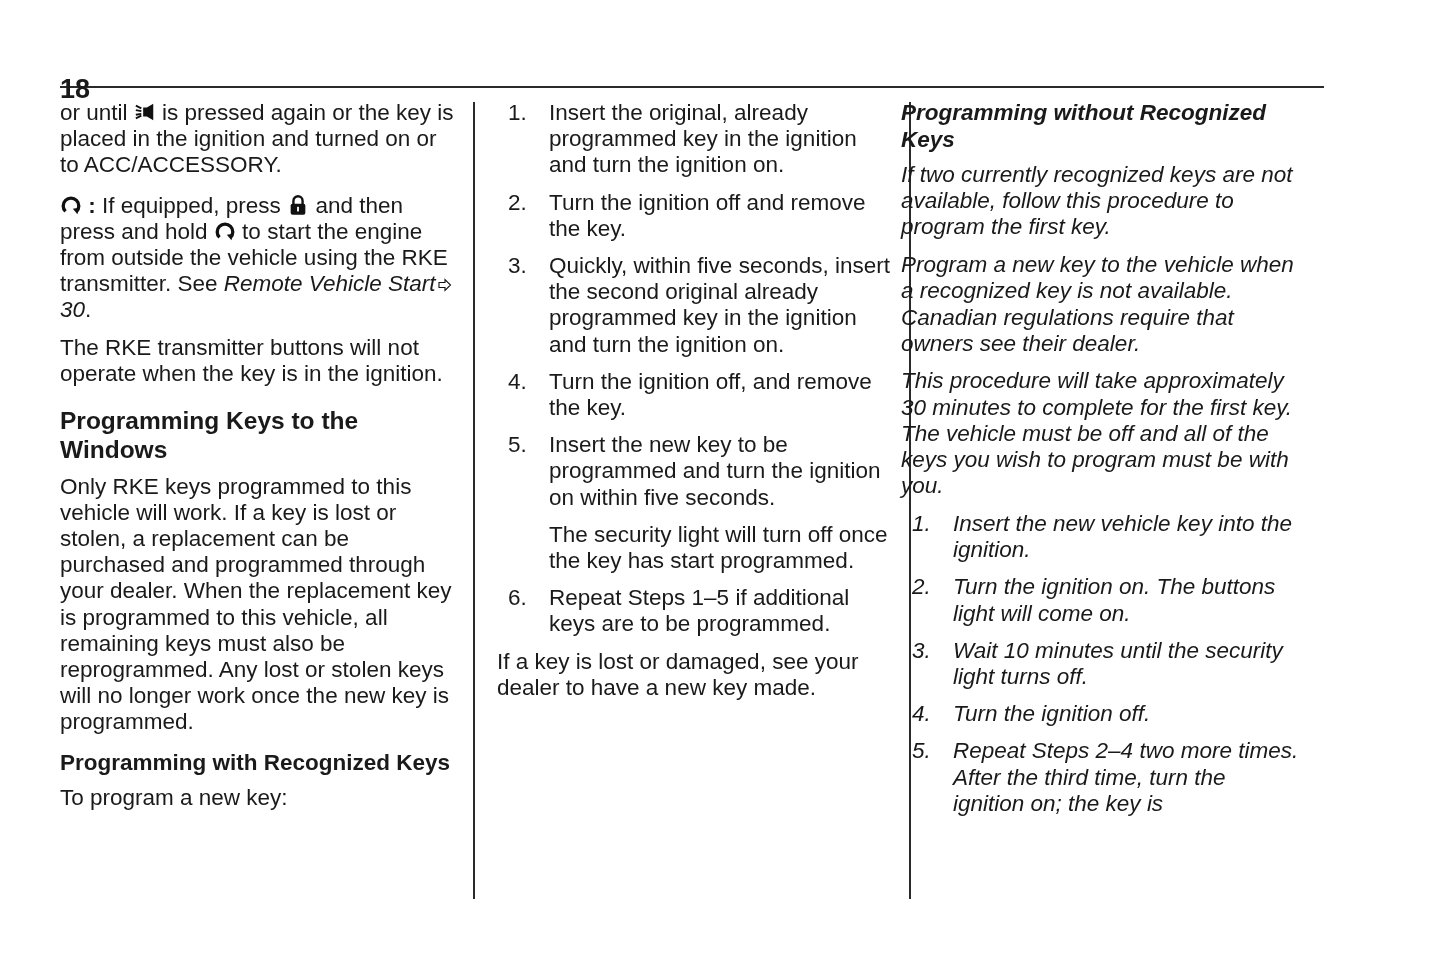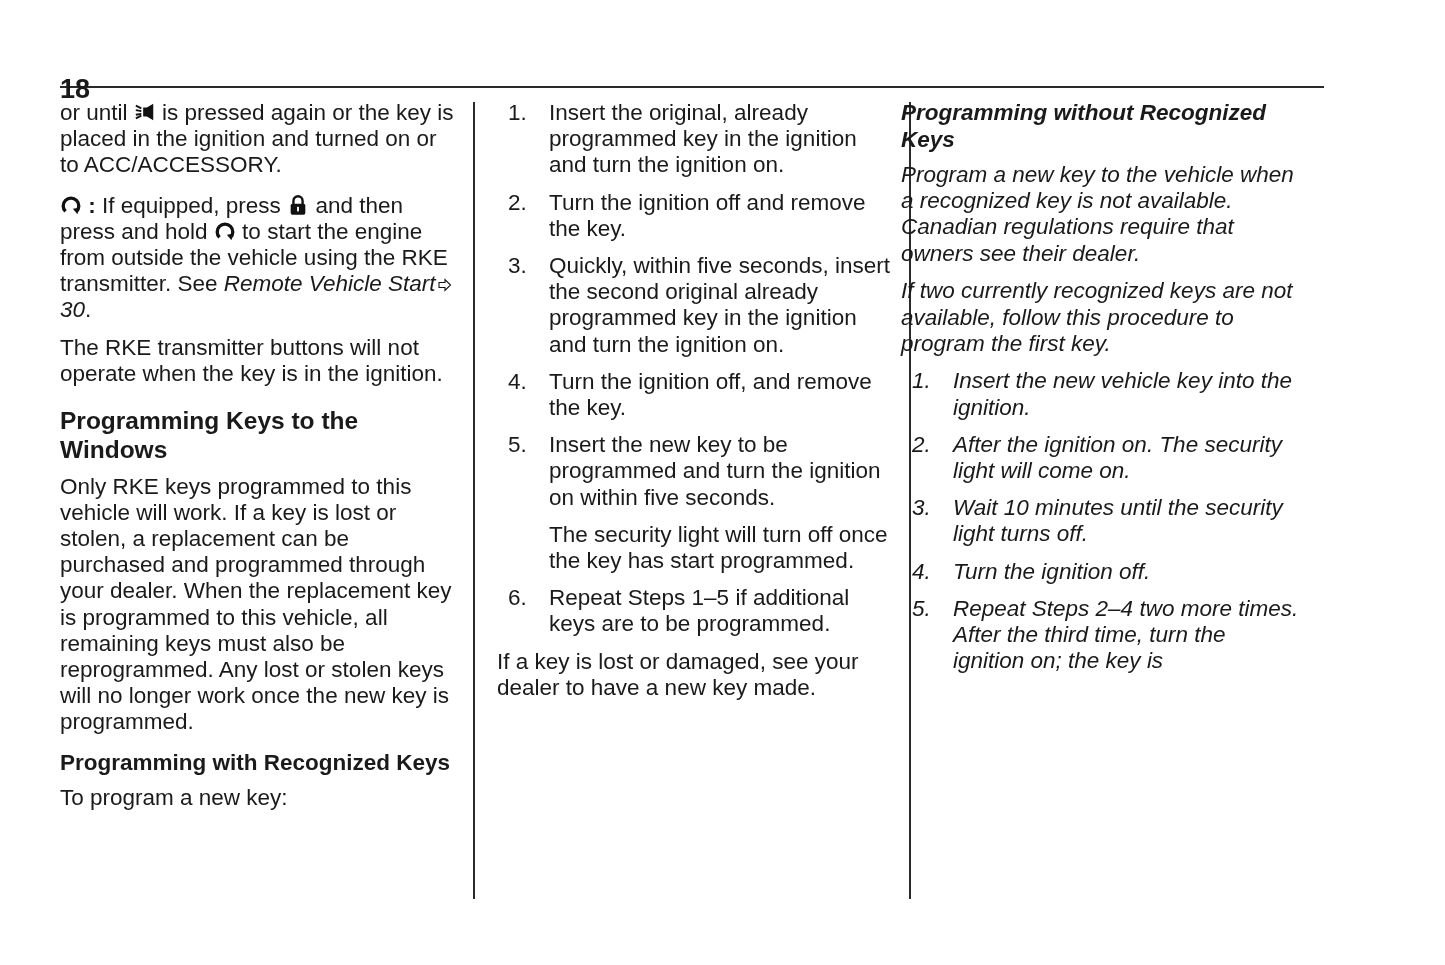--- a/index.html
+++ b/index.html
@@ -170,22 +170,23 @@
   </ol>
   <p class="note">The security light will turn off once the key has start programmed.</p>
   <ol class="steps">
     <li><span class="num">6.</span><span>Repeat Steps 1–5 if additional keys are to be programmed.</span></li>
   </ol>
   <p>If a key is lost or damaged, see your dealer to have a new key made.</p>
 </div>
 
 <div class="column col3">
   <div class="h3">Programming without Recognized Keys</div>
+  <p>If two currently recognized keys are not available, follow this procedure to program the first key.</p>
   <p>Program a new key to the vehicle when a recognized key is not available. Canadian regulations require that owners see their dealer.</p>
-  <p>If two currently recognized keys are not available, follow this procedure to program the first key.</p>
+  <p>This procedure will take approximately 30 minutes to complete for the first key. The vehicle must be off and all of the keys you wish to program must be with you.</p>
   <ol class="steps">
     <li><span class="num">1.</span><span>Insert the new vehicle key into the ignition.</span></li>
-    <li><span class="num">2.</span><span>After the ignition on. The security light will come on.</span></li>
+    <li><span class="num">2.</span><span>Turn the ignition on. The buttons light will come on.</span></li>
     <li><span class="num">3.</span><span>Wait 10 minutes until the security light turns off.</span></li>
     <li><span class="num">4.</span><span>Turn the ignition off.</span></li>
     <li><span class="num">5.</span><span>Repeat Steps 2–4 two more times. After the third time, turn the ignition on; the key is</span></li>
   </ol>
 </div>
 
 </body></html>

